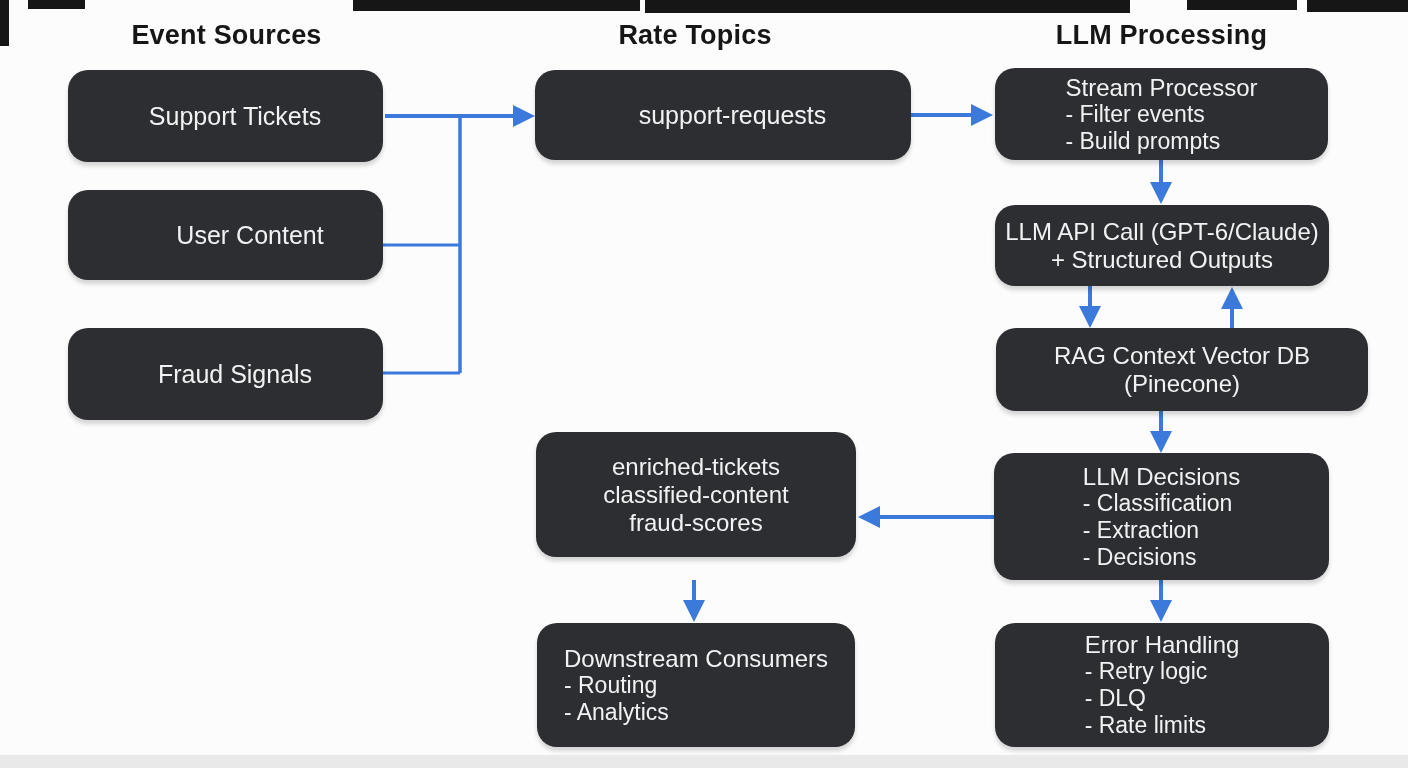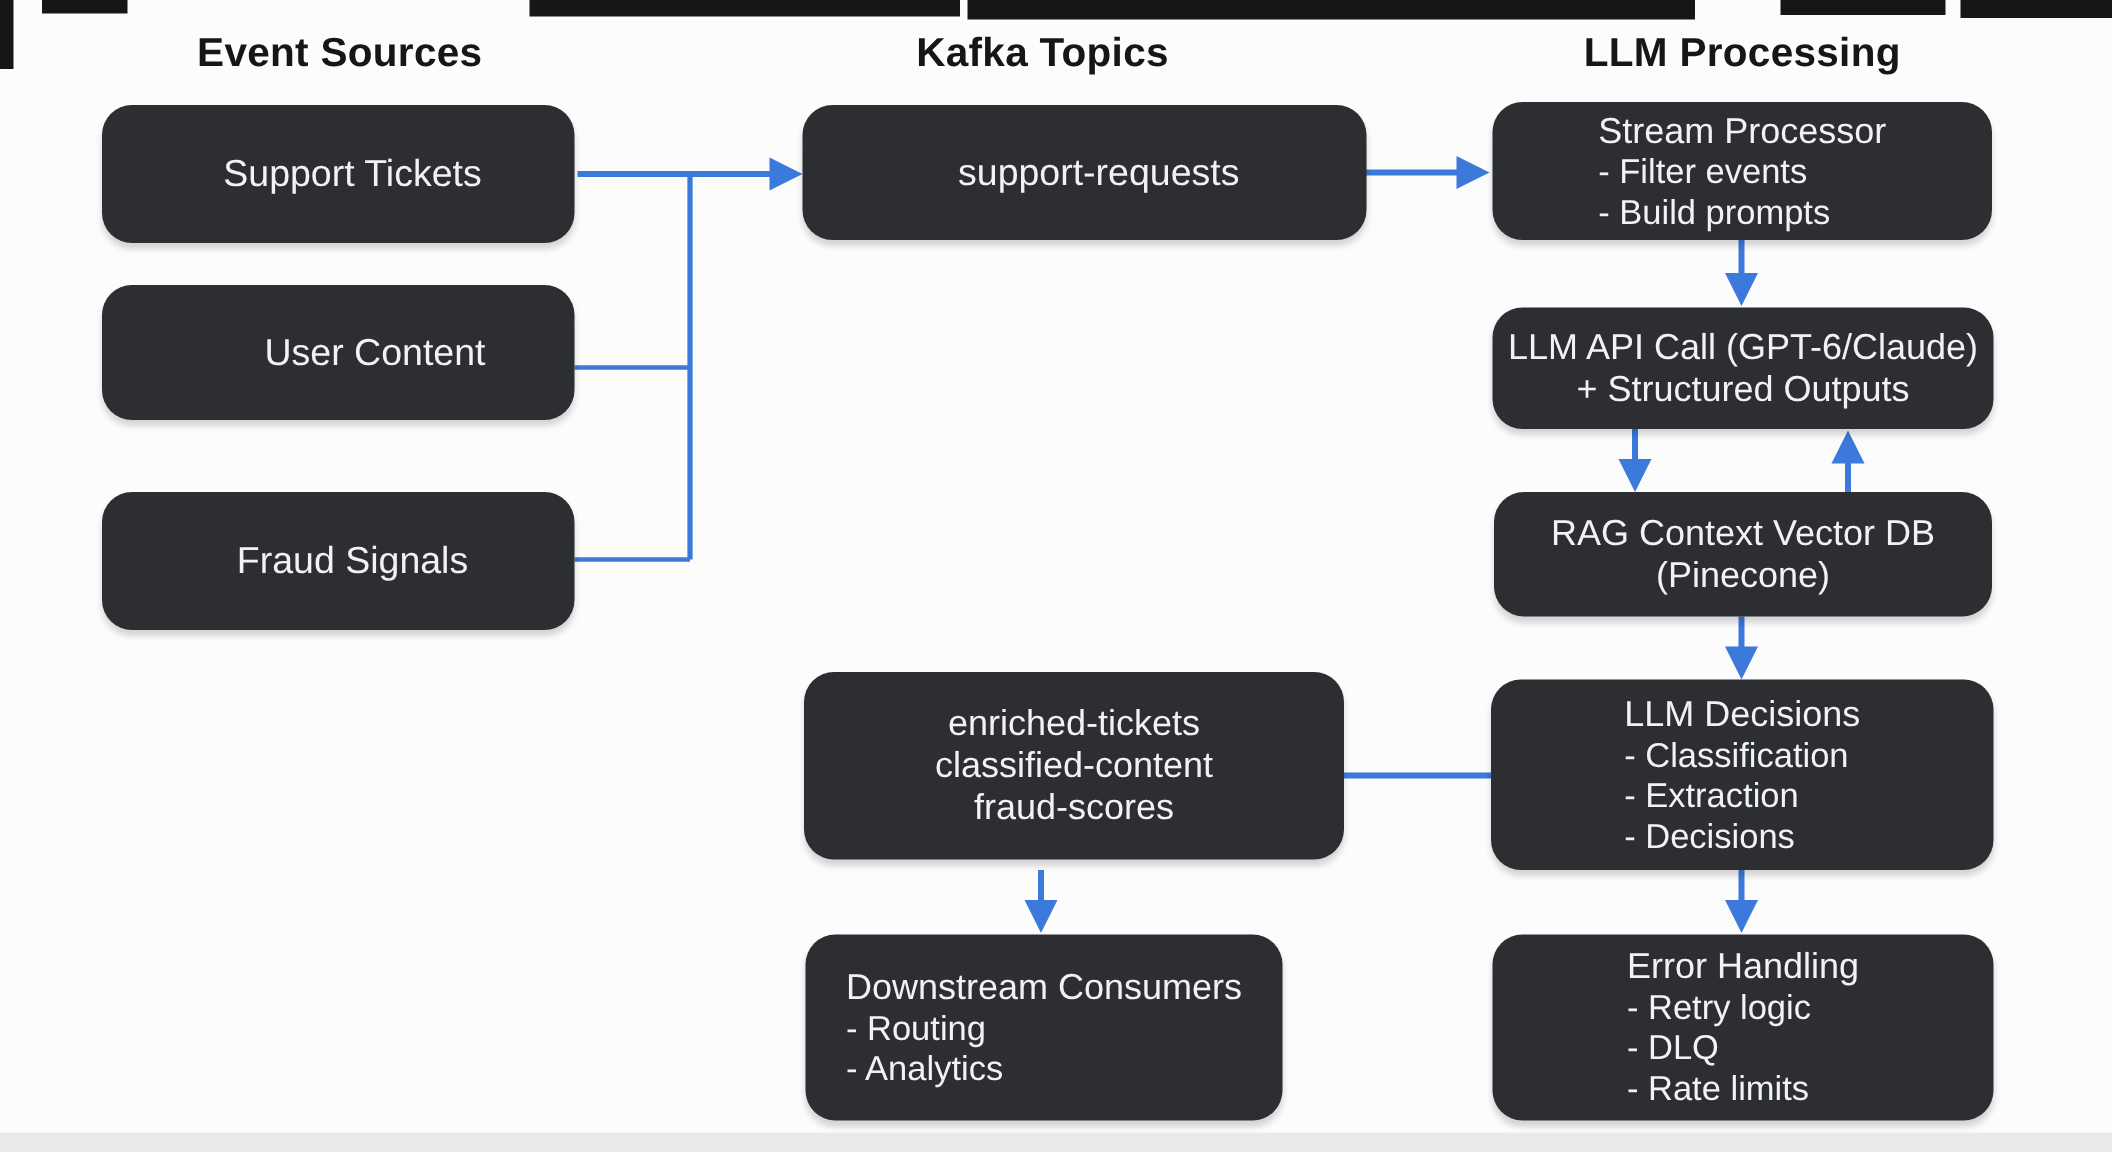--- a/index.html
+++ b/index.html
@@ -48,26 +48,26 @@
   .node .inner { display: inline-block; text-align: left; font-size: 23px; line-height: 27px; }
   .node .inner .title { text-align: center; font-size: 24px; }
   .node .centered-lines { font-size: 24px; line-height: 28px; text-align: center; }
 
   
   #n-support-tickets { left: 68px;  top: 70px;  width: 315px; height: 92px; }
   #n-user-content    { left: 68px;  top: 190px; width: 315px; height: 90px; padding-left: 30px; }
   #n-fraud-signals   { left: 68px;  top: 328px; width: 315px; height: 92px; justify-content: center; }
   
   #n-support-requests{ left: 535px; top: 70px;  width: 376px; height: 90px; }
-  #n-enriched        { left: 536px; top: 448px; width: 360px; height: 125px; align-items: center; }
+  #n-enriched        { left: 536px; top: 432px; width: 320px; height: 125px; align-items: center; }
   #n-downstream      { left: 537px; top: 623px; width: 318px; height: 124px; }
   
   #n-stream-processor{ left: 995px; top: 68px;  width: 333px; height: 92px; }
   #n-llm-api         { left: 995px; top: 205px; width: 334px; height: 81px; }
-  #n-rag             { left: 996px; top: 328px; width: 332px; height: 83px; }
+  #n-rag             { left: 996px; top: 328px; width: 372px; height: 83px; }
   #n-llm-response    { left: 994px; top: 453px; width: 335px; height: 127px; }
   #n-error-handling  { left: 995px; top: 623px; width: 334px; height: 124px; }
 
   svg.wires { position: absolute; inset: 0; pointer-events: none; }
   .arrow-line { stroke: var(--arrow); fill: none; }
   .arrow-head { fill: var(--arrow); stroke: none; }
 
   .edge-artifact { position: absolute; background: var(--edge); }
   #edge-t1 { left: 28px;   top: 0; width: 57px;  height: 9px; }
   #edge-t2 { left: 353px;  top: 0; width: 287px; height: 11px; }
@@ -76,21 +76,21 @@
   #edge-t5 { left: 1307px; top: 0; width: 101px; height: 12px; }
   #edge-l1 { left: 0; top: 0; width: 9px; height: 46px; }
   .bottom-band { position: absolute; left: 0; top: 755px; width: 1408px; height: 13px; background: var(--band); }
 </style>
 </head>
 <body>
 
 <div class="stage">
 
   <div class="col-header c1">Event Sources</div>
-  <div class="col-header c2">Kafka Topics</div>
+  <div class="col-header c2">Rate Topics</div>
   <div class="col-header c3">LLM Processing</div>
 
   <svg class="wires" width="1408" height="768" viewBox="0 0 1408 768">
 
     <line class="arrow-line" x1="385" y1="116" x2="519" y2="116" stroke-width="4"></line>
     <polygon class="arrow-head" points="535,116 513,105 513,127"></polygon>
     <line class="arrow-line" x1="460" y1="116" x2="460" y2="373" stroke-width="3.5"></line>
     <line class="arrow-line" x1="383" y1="245" x2="460" y2="245" stroke-width="3"></line>
     <line class="arrow-line" x1="383" y1="373" x2="460" y2="373" stroke-width="3"></line>
 

